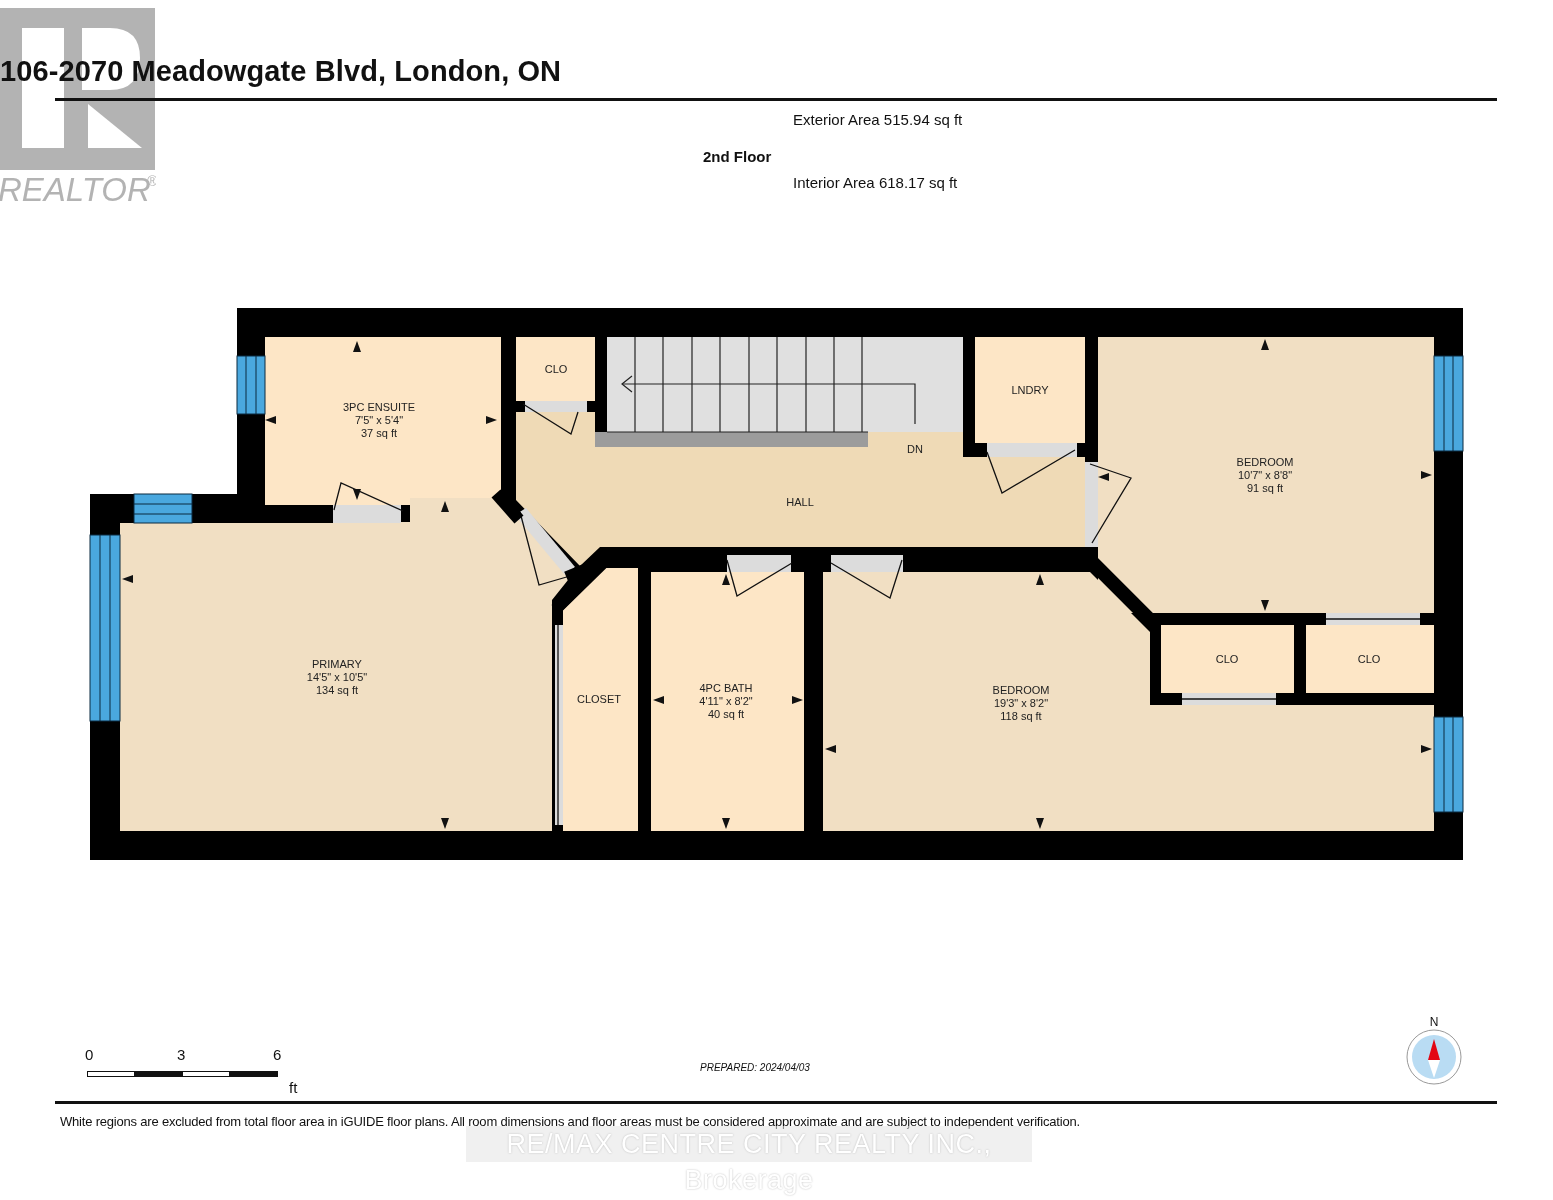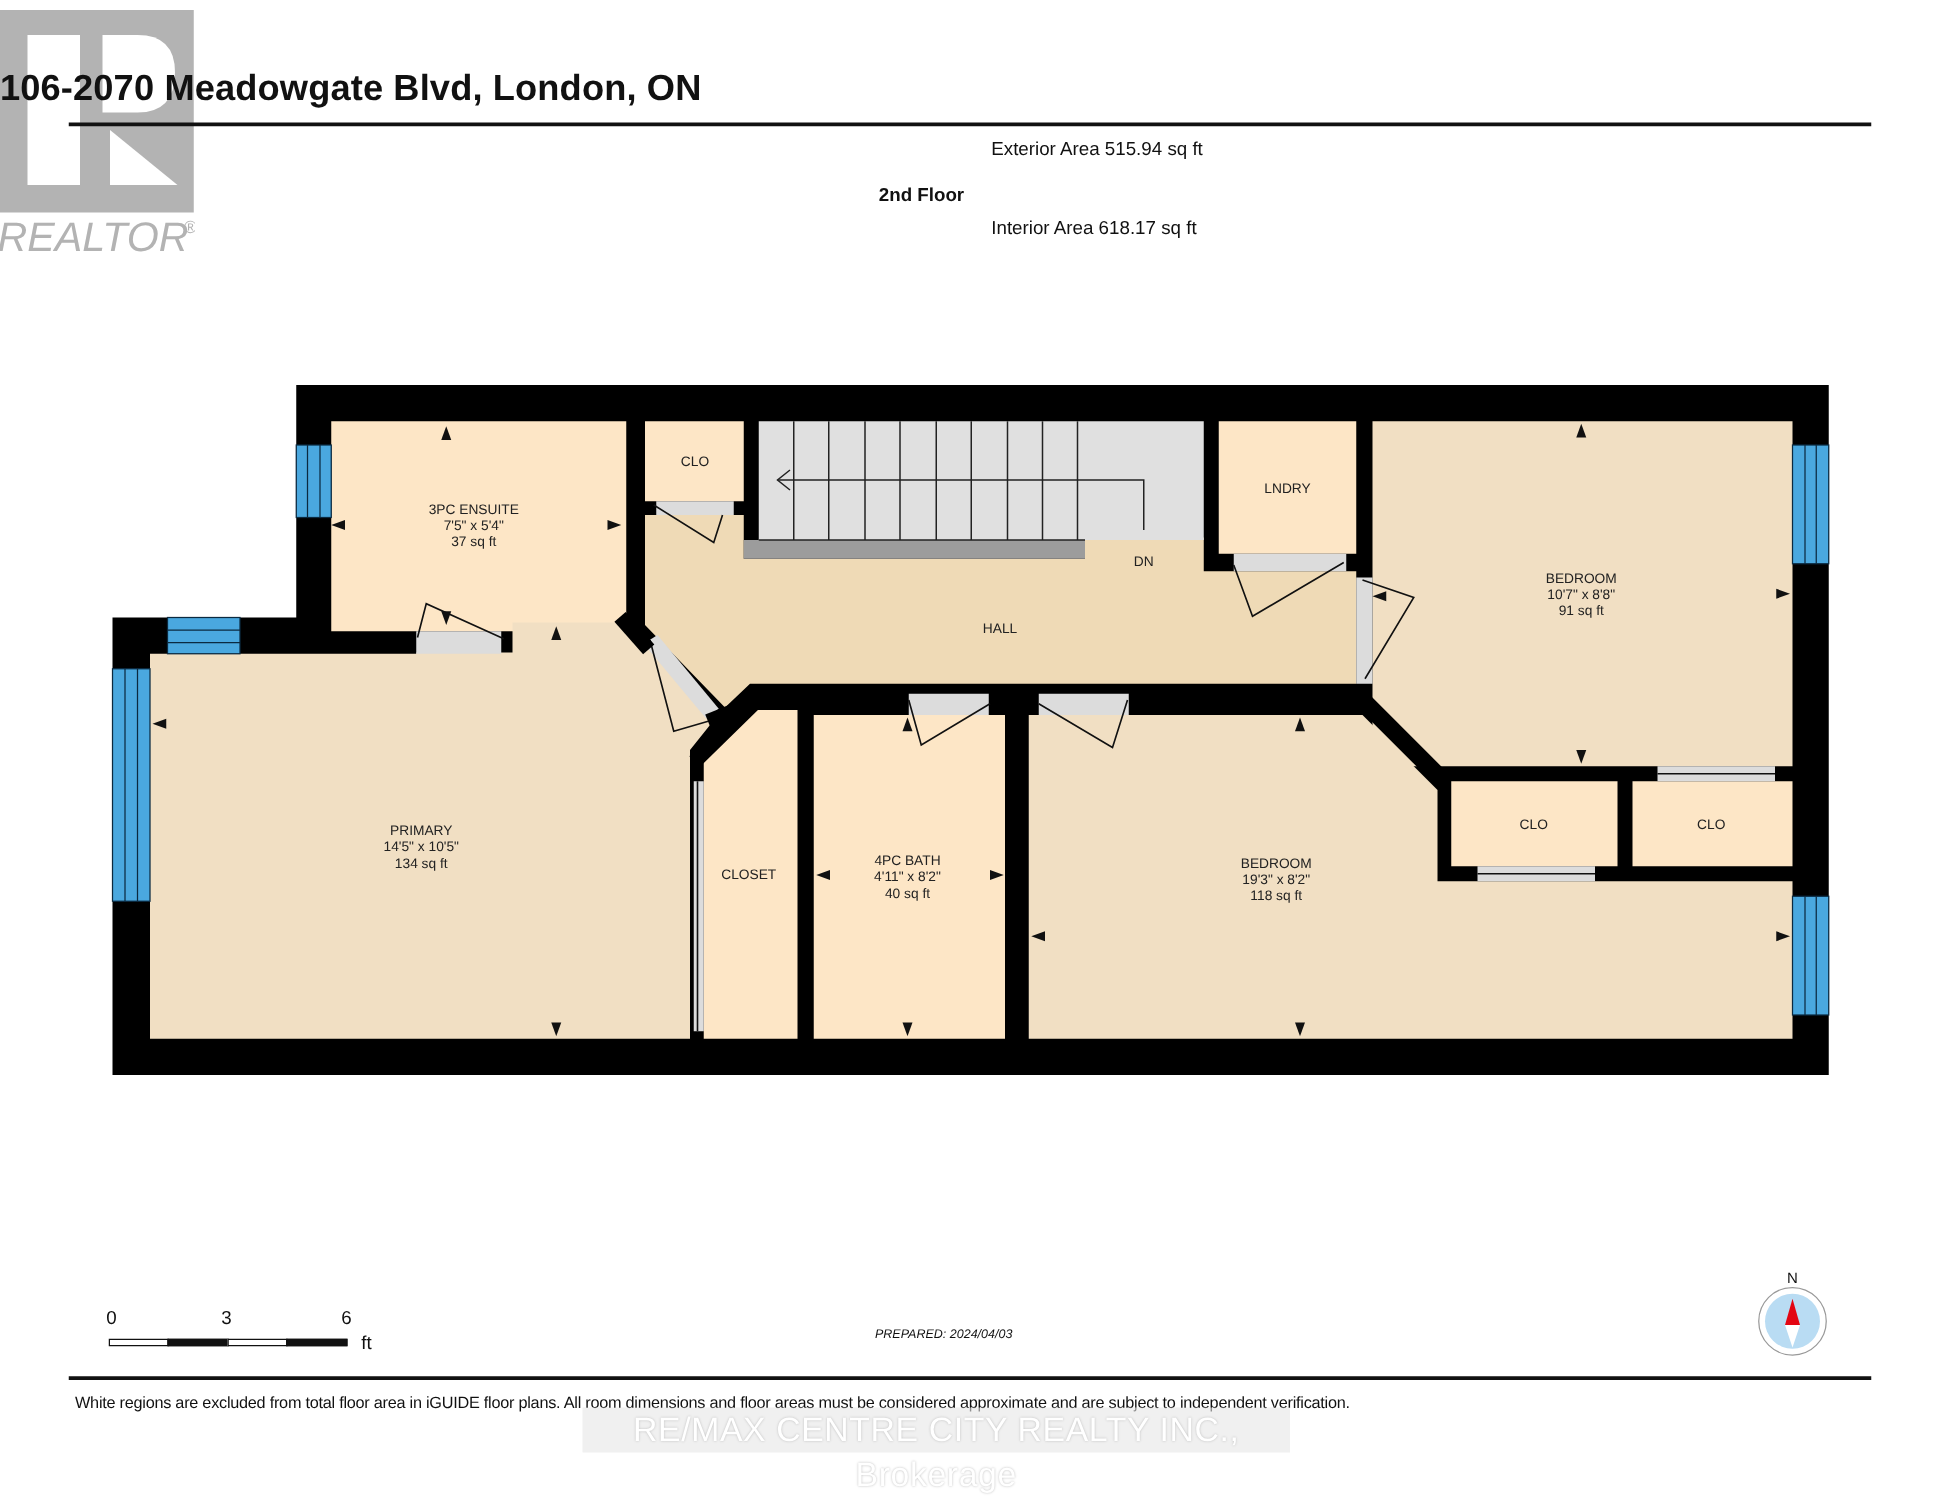--- a/index.html
+++ b/index.html
@@ -191,21 +191,21 @@
 </svg>
 
 <div id="scale" class="abs">
   <span class="scale-num" style="left:0px">0</span>
   <span class="scale-num" style="left:92px">3</span>
   <span class="scale-num" style="left:188px">6</span>
   <div class="scale-bar" style="left:2px;width:48px;background:#fff"></div>
   <div class="scale-bar" style="left:49px;width:49px;background:#111"></div>
   <div class="scale-bar" style="left:97px;width:48px;background:#fff"></div>
   <div class="scale-bar" style="left:144px;width:49px;background:#111"></div>
-  <span class="scale-num" style="left:204px;top:20px">ft</span>
+  <span class="scale-num" style="left:204px;top:33px">ft</span>
 </div>
 
 <div id="prepared" class="abs">PREPARED: 2024/04/03</div>
 
 <div id="compass" class="abs">
   <svg width="62" height="76" viewBox="0 0 62 76">
     <text x="31" y="14" text-anchor="middle" font-family="Liberation Sans, sans-serif" font-size="12" fill="#111">N</text>
     <circle cx="31" cy="45" r="27" fill="#fff" stroke="#999" stroke-width="1"></circle>
     <circle cx="31" cy="45" r="22" fill="#b9dcf3"></circle>
     <polygon points="31,27 25,48 37,48" fill="#e30613"></polygon>

